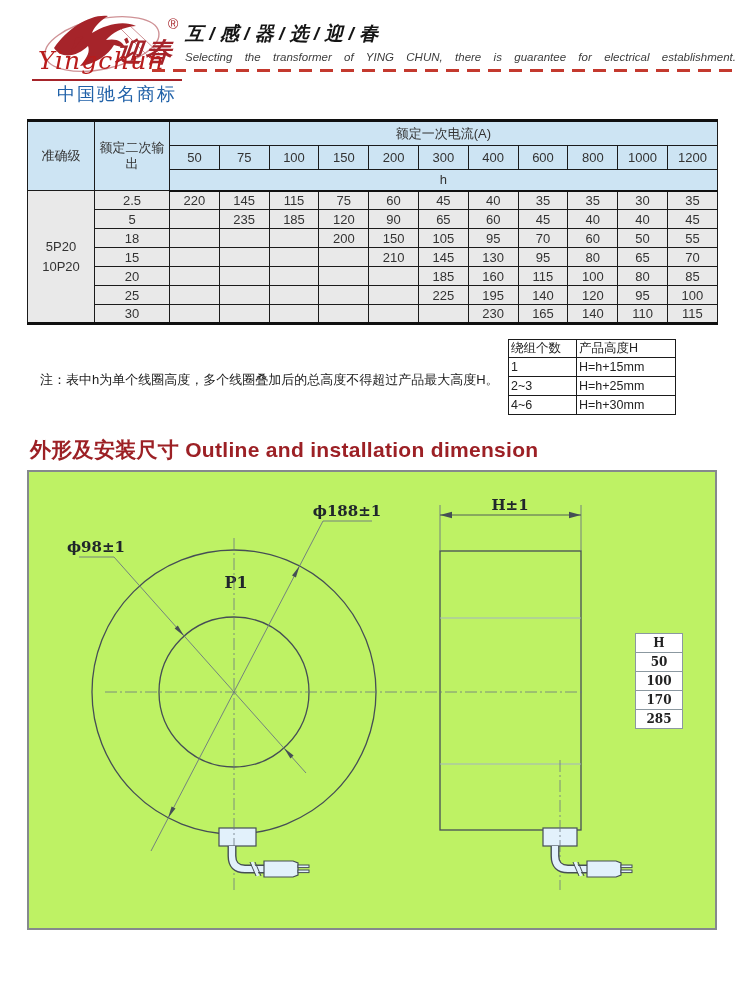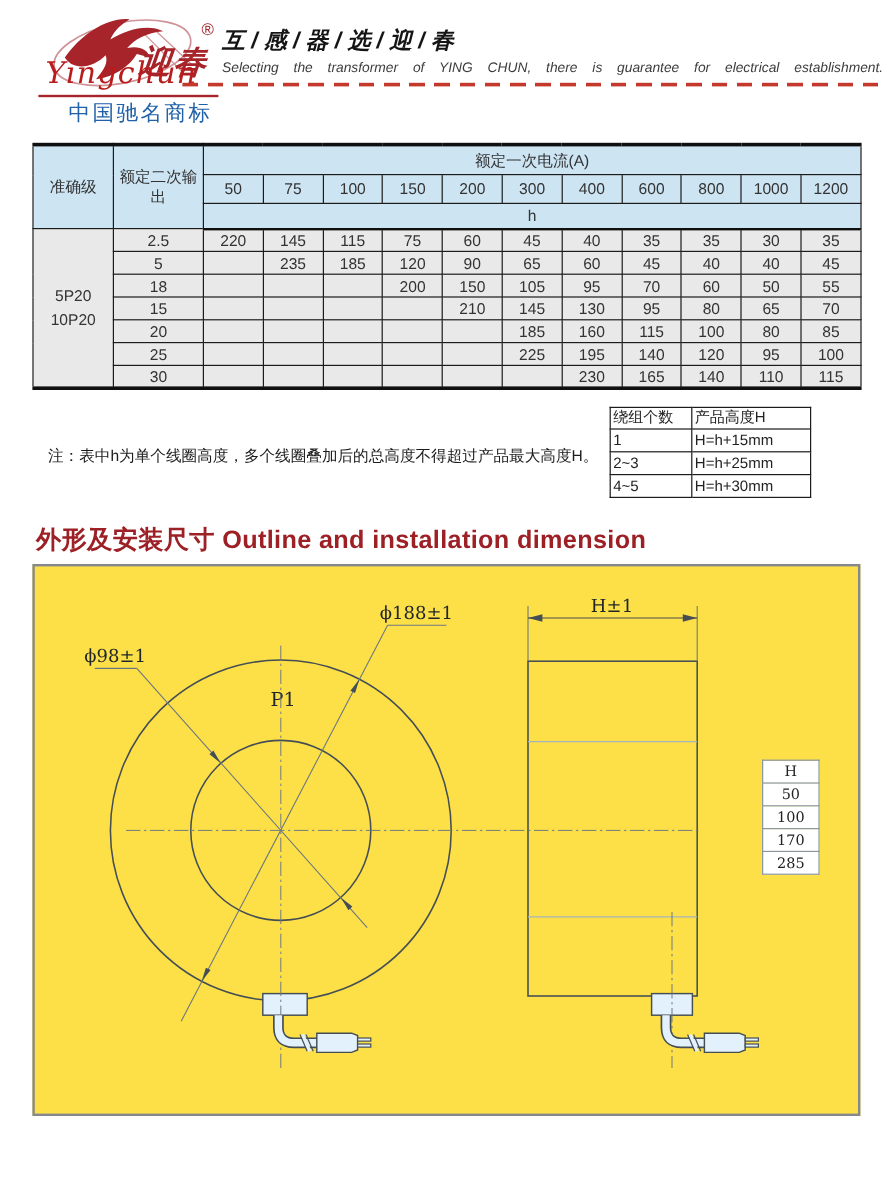--- a/index.html
+++ b/index.html
@@ -41,21 +41,21 @@
   
   .note { left:40px; top:371px; font-size:13px; color:#1c1c1c; }
   .winding-table { left:508px; top:339px; width:167px; font-size:12.5px; color:#222; }
   .winding-table td { border:1px solid #1b1b1b; text-align:left; height:19px; background:#fff; padding:0 2px; }
   .winding-table tr.whdr td { height:17px; }
 
   
   .section-title { left:30px; top:436px; font-size:21px; font-weight:600; color:#9c2025; letter-spacing:0.3px; }
 
   
-  .panel { left:27px; top:470px; width:690px; height:460px; background:#fde047; border:2px solid #85898d; }
+  .panel { left:27px; top:470px; width:690px; height:460px; background:#bef264; border:2px solid #85898d;font-weight:bold; }
   .panel svg { position:absolute; left:-2px; top:-2px; }
   .h-table { position:absolute; left:606px; top:161px; width:48px; font-size:12px;
              font-family:"DejaVu Serif", serif; color:#222; }
   .h-table td { border:1px solid #8b98a0; background:#fff; text-align:center; height:19px; padding:0; }
 </style>
 </head>
 <body>
 
 <div class="abs logo-wrap">
   <svg width="170" height="100" viewBox="0 0 170 100">
@@ -232,21 +232,21 @@
   <tbody id="winding-body">
       <tr>
         <td>1</td>
         <td>H=h+15mm</td>
       </tr>
       <tr>
         <td>2~3</td>
         <td>H=h+25mm</td>
       </tr>
       <tr>
-        <td>4~5</td>
+        <td>4~6</td>
         <td>H=h+30mm</td>
       </tr>
     </tbody>
 </table>
 
 <div class="abs section-title">外形及安装尺寸 Outline and installation dimension</div>
 
 <div class="abs panel">
   <svg width="690" height="460" viewBox="0 0 690 460" font-family="DejaVu Serif, serif" fill="none">
 

